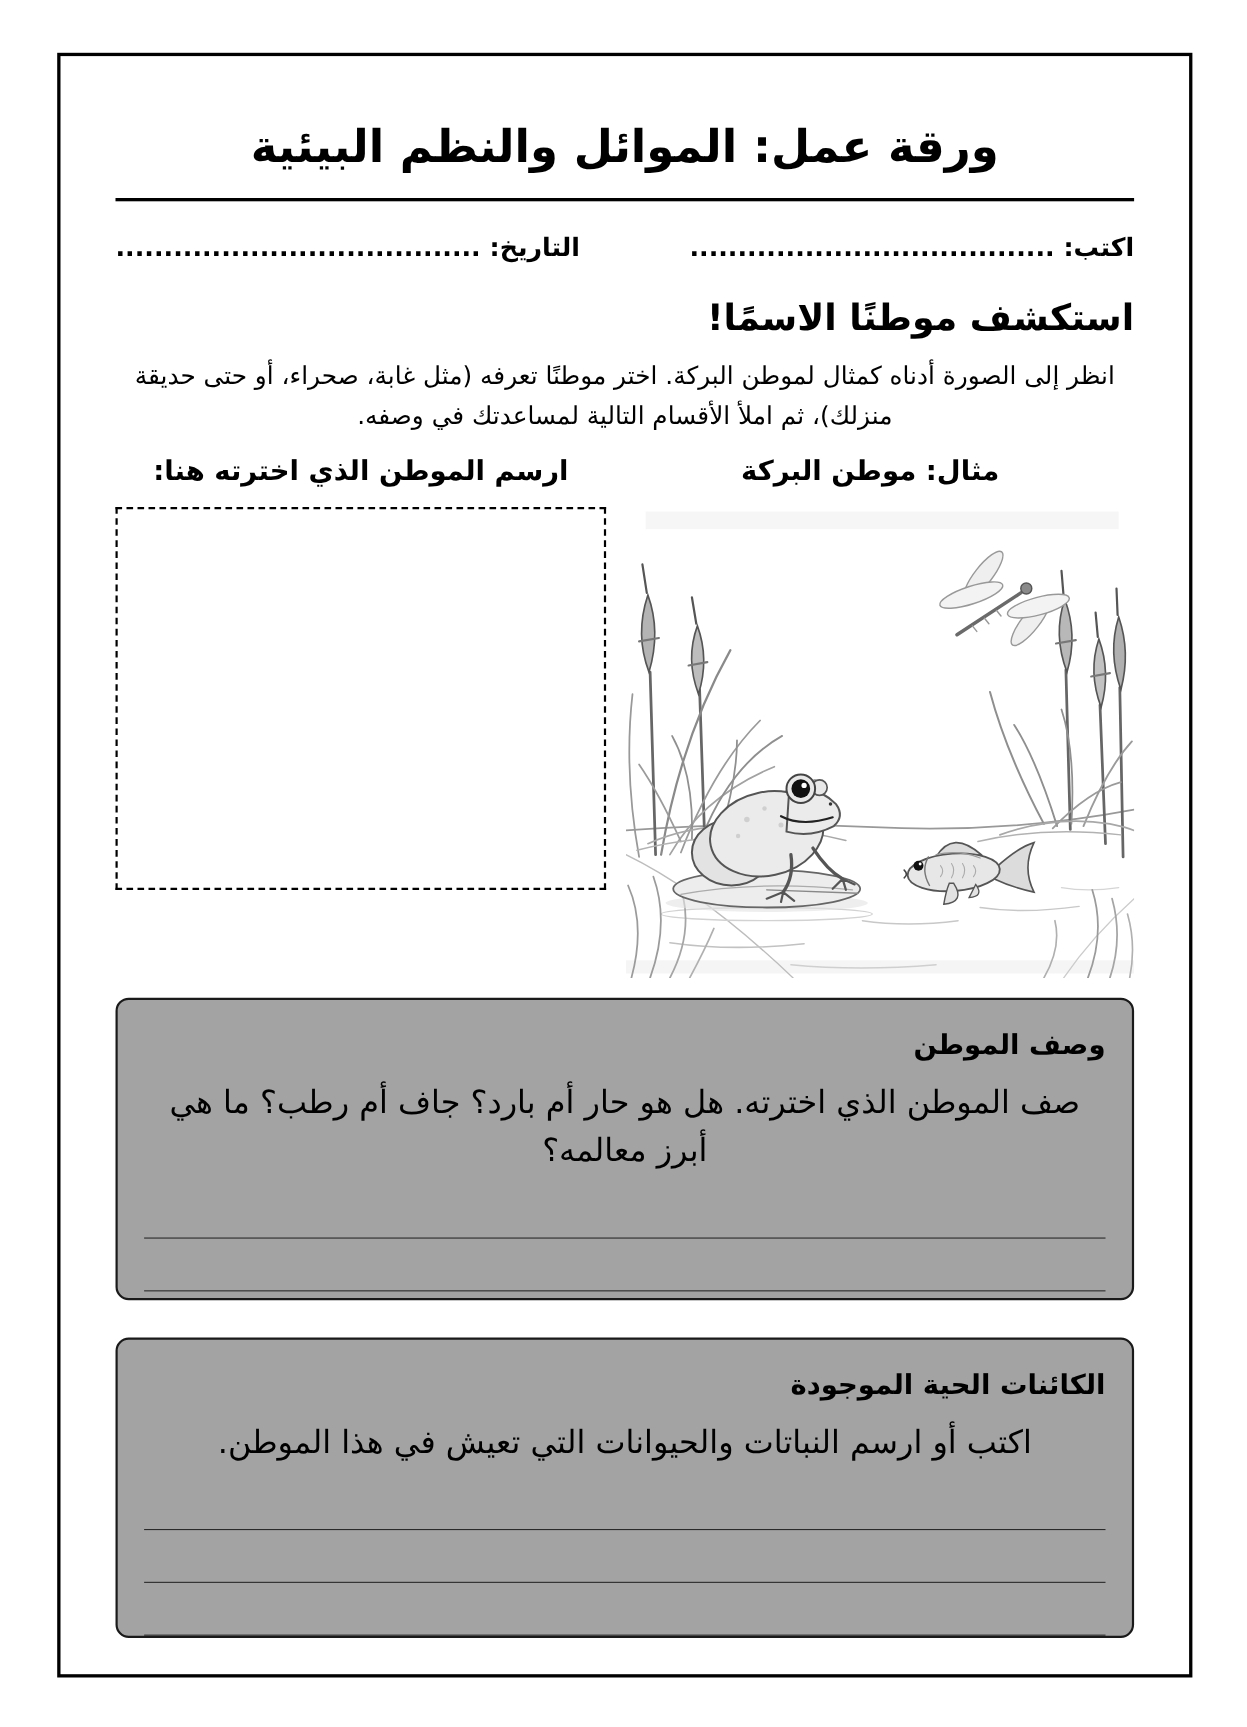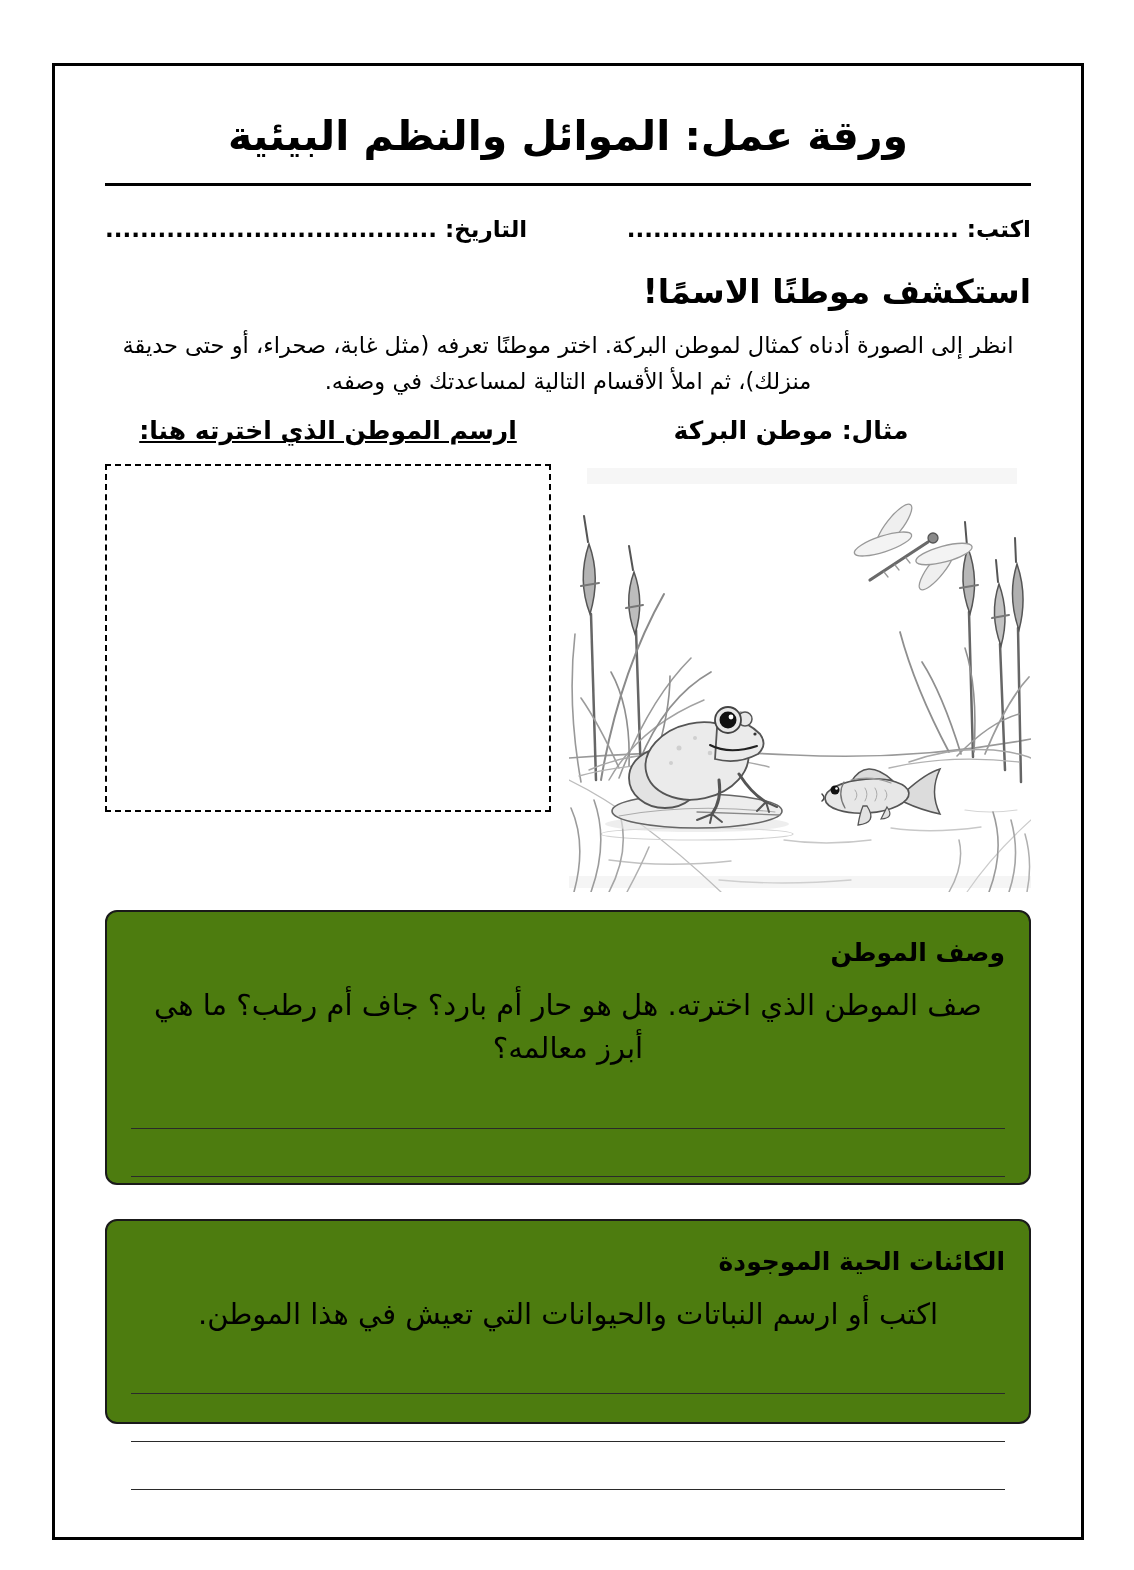--- a/index.html
+++ b/index.html
@@ -5,25 +5,25 @@
   * { box-sizing: border-box; margin: 0; padding: 0; }
   html, body {
     width: 1134px; height: 1570px;
     background: #ffffff;
     font-family: "DejaVu Sans", "Liberation Sans", sans-serif;
     color: #000;
     direction: rtl;
   }
   .sheet {
     position: absolute;
-    left: 52px; top: 63px;
+    left: 52px; top: 48px;
     width: 1032px; height: 1477px;
     border: 3px solid #000;
     background: #fff;
-    padding: 0 50px;
+    padding: 12px 50px;
     overflow: hidden;
   }
   .title {
     margin-top: 44px;
     text-align: center;
     font-size: 41px;
     font-weight: 800;
     line-height: 1.3;
     letter-spacing: -0.5px;
   }
@@ -57,44 +57,44 @@
     line-height: 1.6;
     text-align: center;
   }
   .columns {
     display: flex;
     justify-content: space-between;
     align-items: flex-start;
     margin-top: 16px;
   }
   .col-example { width: 462px; }
-  .col-draw { width: 446px; text-decoration: underline; }
+  .col-draw { width: 446px; }
   .col-title {
     font-size: 25px;
     font-weight: 800;
     line-height: 1.3;
   }
   .col-example .col-title { text-align: center; padding-left: 2px; padding-right: 20px; }
   .col-draw .col-title { text-align: center; }
   .pond-figure { display: block; margin-top: 14px; }
   .draw-box {
     margin-top: 16px;
     width: 446px;
     height: 348px;
     border: 2.5px dashed #000;
     background: #fff;
   }
   .answer-box {
     border: 2px solid #1a1a1a;
     border-radius: 12px;
     padding: 20px 24px 18px 24px;
-    background: #4d7c0f;
+    background: #a3a3a3;
   }
   .answer-box.first { margin-top: 18px; height: 275px; }
-  .answer-box.second { margin-top: 34px; height: 205px; }
+  .answer-box.second { margin-top: 34px; height: 273px; }
   .answer-title {
     font-size: 25px;
     font-weight: 800;
     text-align: right;
     margin-top: 6px;
   }
   .answer-prompt {
     font-size: 29px;
     text-align: center;
     margin-top: 17px;

